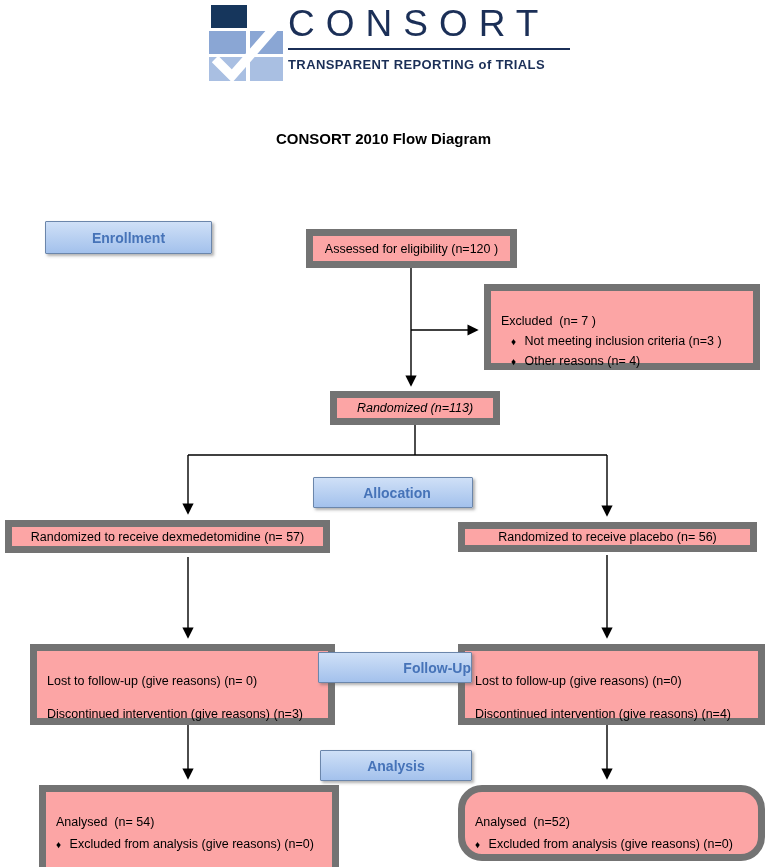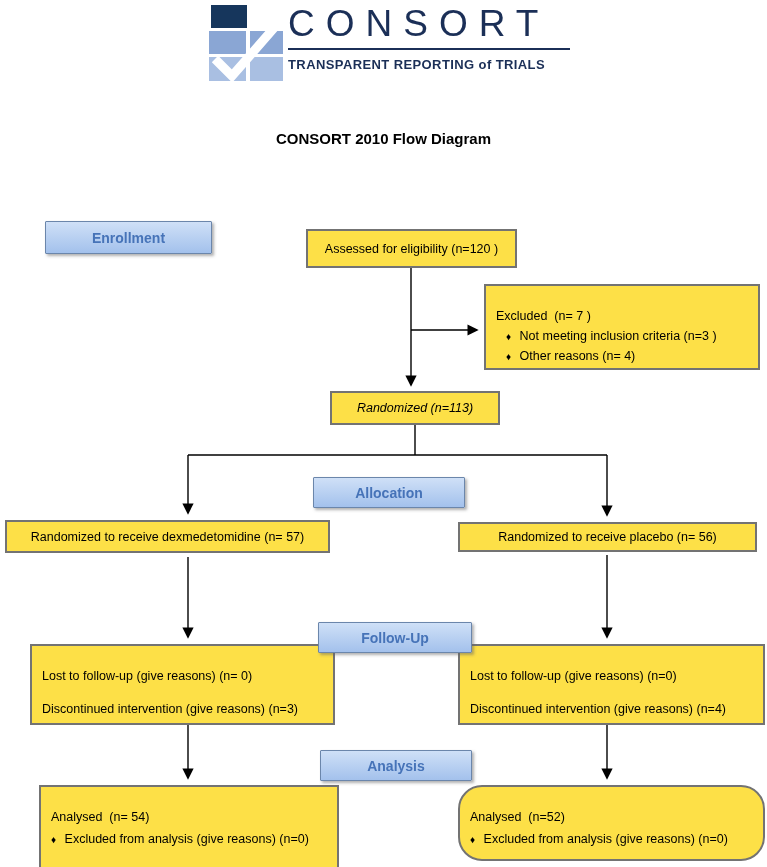--- a/index.html
+++ b/index.html
@@ -32,27 +32,27 @@
 
   
   .stage {
     position:absolute; z-index:3; display:flex; align-items:center; justify-content:center;
     background:linear-gradient(#cfe0f7,#a3c1ec);
     border:1px solid #6b86ab; border-radius:1px;
     box-shadow:2px 2px 3px rgba(100,100,100,.5);
     color:#4673b8; font-weight:bold; font-size:14px;
   }
   .stage-enrollment { left:45px;  top:221px; width:165px; height:31px; }
-  .stage-allocation { left:313px; top:477px; width:150px; height:29px; }
-  .stage-followup   { left:318px; top:622px; width:152px; height:29px; }
+  .stage-allocation { left:313px; top:477px; width:150px; height:29px;padding-left:8px; }
+  .stage-followup   { left:318px; top:652px; width:152px; height:29px;justify-content:flex-end; }
   .stage-analysis   { left:320px; top:750px; width:150px; height:29px; }
 
   
   .node {
-    position:absolute; z-index:2; background:#fde047; border:2px solid #737373;
+    position:absolute; z-index:2; background:#fca5a5; border:7px solid #737373;
     font-size:12.5px; color:#000; box-sizing:border-box;
   }
   .node span { white-space:pre-wrap; }
   .node.center { display:flex; align-items:center; justify-content:center; text-align:center; }
   .node.padded { padding:23px 10px; text-align:left; }
 
   .node-assessed    { left:306px; top:229px; width:211px; height:39px; }
   .node-excluded    { left:484px; top:284px; width:276px; height:86px; }
   .node-randomized  { left:330px; top:391px; width:170px; height:34px;font-style:italic; }
   .node-alloc-left  { left:5px;   top:520px; width:325px; height:33px; }

